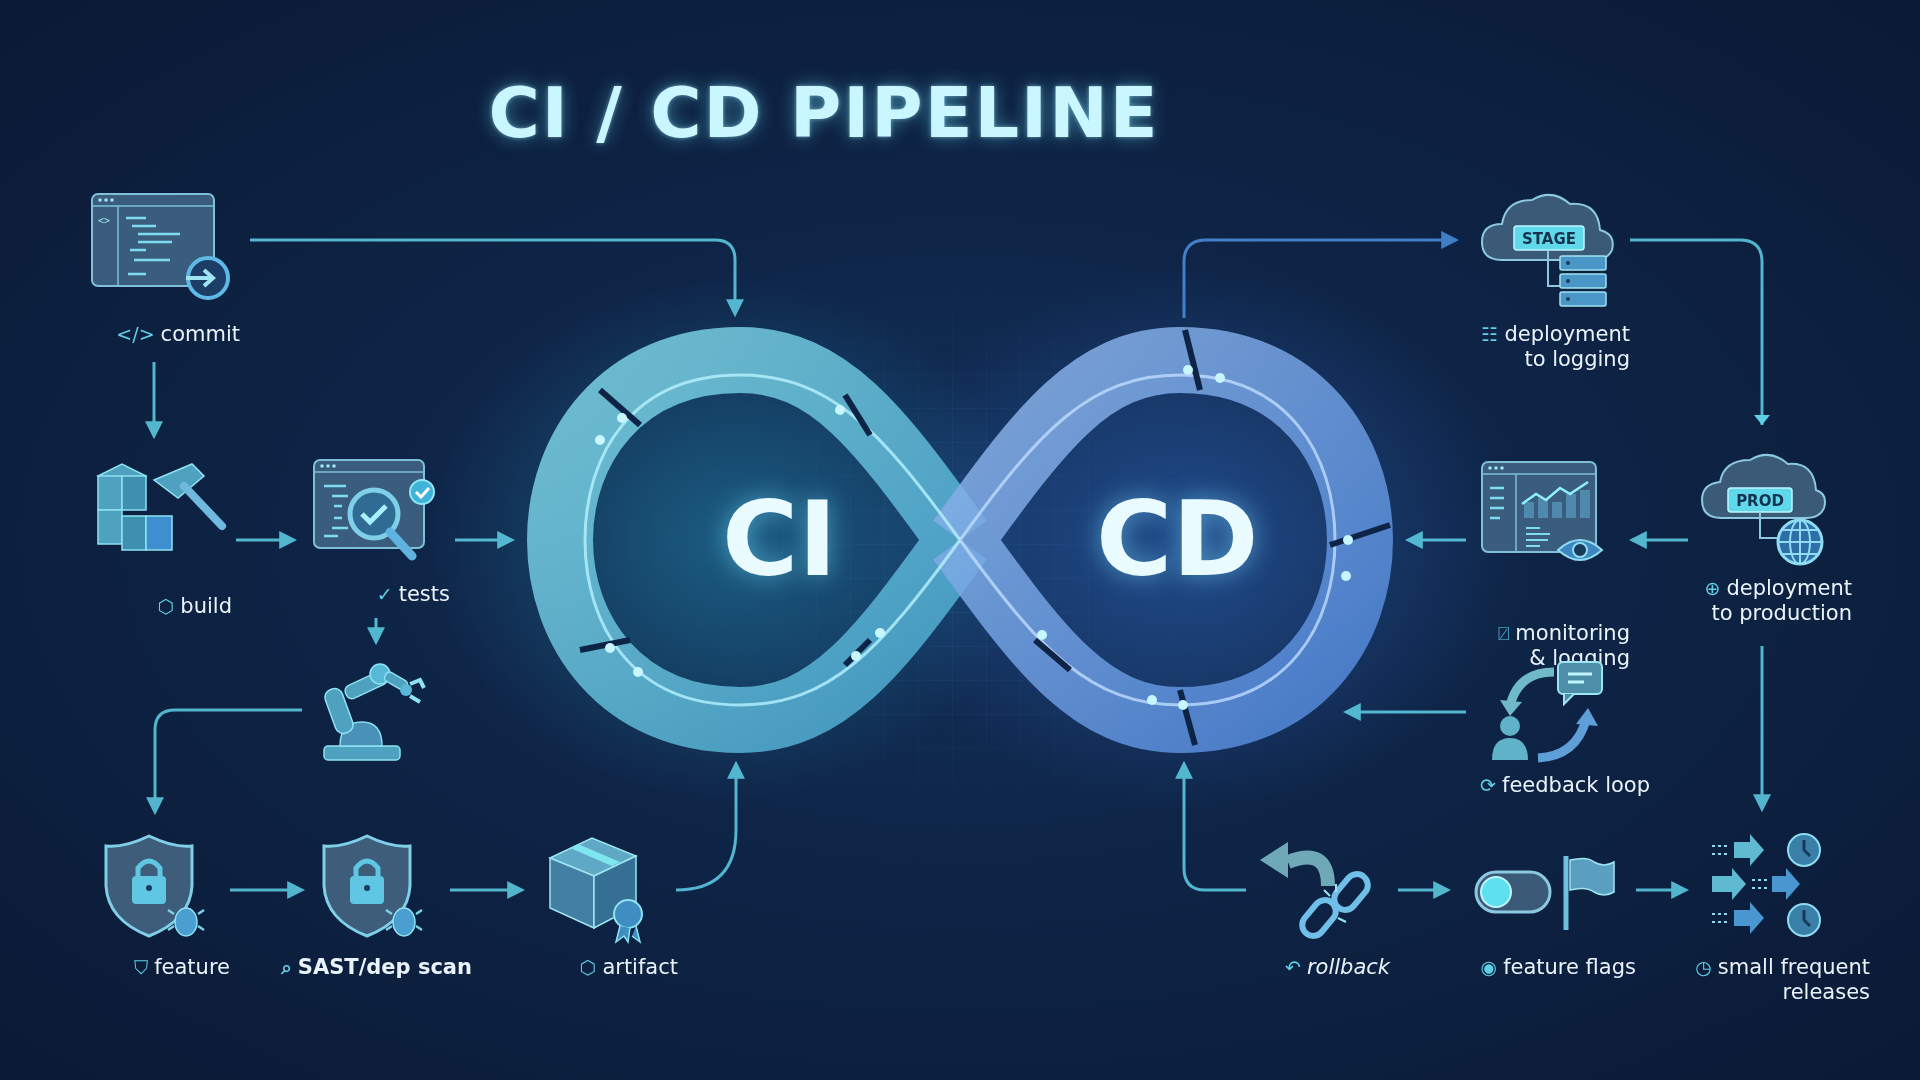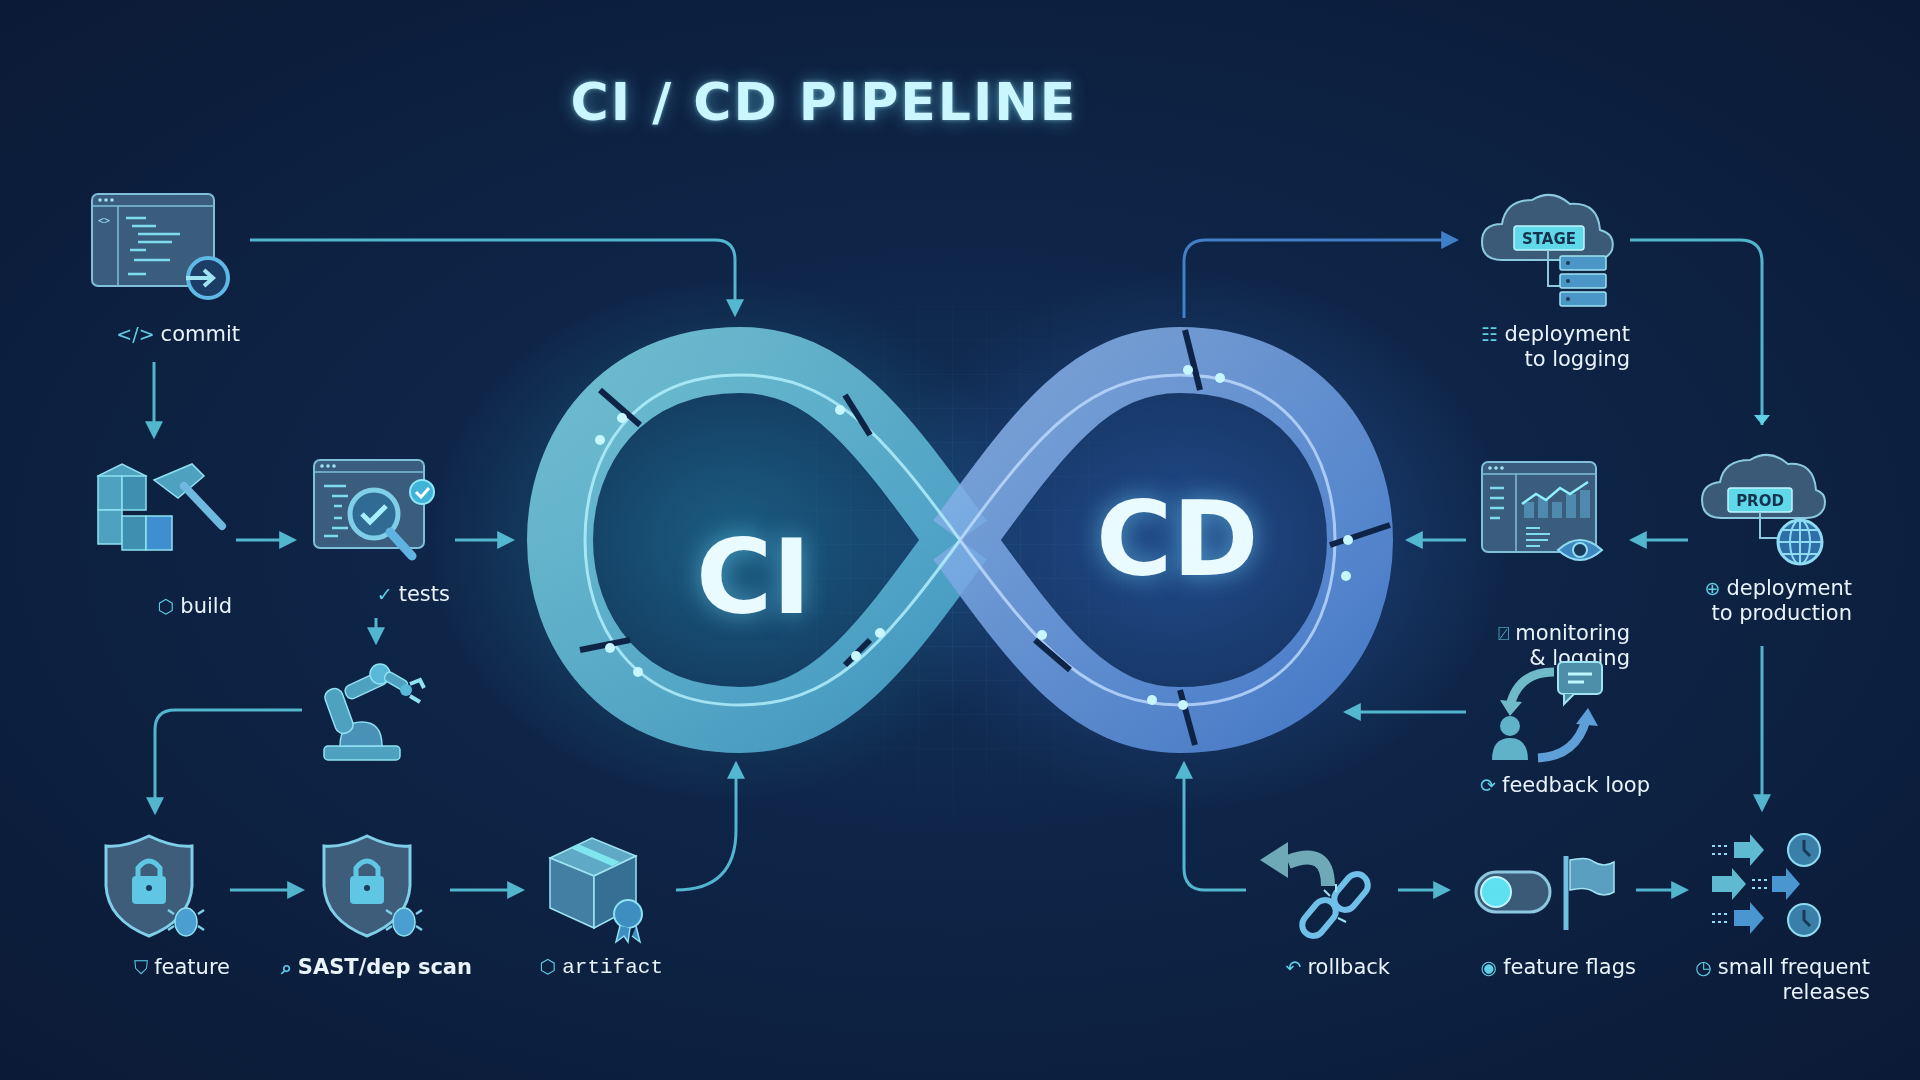--- a/index.html
+++ b/index.html
@@ -4,21 +4,21 @@
 <style>
   html, body { margin:0; padding:0; }
   body {
     width:1920px; height:1080px; overflow:hidden; position:relative;
     background: radial-gradient(ellipse at 50% 50%, #12305a 0%, #0e2446 45%, #0b1a36 100%);
     font-family: "DejaVu Sans", sans-serif;
     color:#e8f4fb;
   }
   .title {
     position:absolute; left:0; top:72px; width:1648px; text-align:center;
-    font-family:"DejaVu Sans", sans-serif; font-weight:bold; font-size:52px;
+    font-family:"DejaVu Sans", sans-serif; font-weight:bold; font-size:70px;
     letter-spacing:2px;
     color:#c9f6ff;
     text-shadow: 0 0 18px rgba(110,230,255,0.45), 0 0 4px rgba(180,245,255,0.5);
   }
   svg.layer { position:absolute; left:0; top:0; }
   .node { position:absolute; }
   .label {
     position:absolute; text-align:right; font-size:21px; line-height:25px;
     color:#eaf3fa; white-space:nowrap;
   }
@@ -105,21 +105,21 @@
       <circle cx="1188" cy="370" r="5"></circle>
     <circle cx="1220" cy="378" r="5"></circle>
       <circle cx="1348" cy="540" r="5"></circle>
     <circle cx="1346" cy="576" r="5"></circle>
       <circle cx="1152" cy="700" r="5"></circle>
     <circle cx="1183" cy="705" r="5"></circle>
       <circle cx="1042" cy="635" r="5"></circle>
   </g>
 </svg>
 
-<div class="big" style="left:696px; top:478px;margin-top:38px;">CI</div>
+<div class="big" style="left:722px; top:478px;">CI</div>
 <div class="big" style="left:1096px; top:478px;">CD</div>
 
 <div class="title">CI / CD PIPELINE</div>
 
 <svg class="layer" width="1920" height="1080">
   <g fill="none" stroke="#5fd0e6" stroke-width="3" opacity="0.85">
 
     <path d="M 250 240 L 715 240 Q 735 240 735 260 L 735 310" marker-end="url(#arrow)"></path>
 
     <path d="M 154 362 L 154 432" marker-end="url(#arrow)"></path>
@@ -283,21 +283,21 @@
 <div class="node" style="left:546px; top:832px; width:110px; height:112px;">
   <svg width="110" height="112">
     <polygon points="4,26 46,6 90,24 48,44" fill="#5fa9c6" stroke="#9fe4f2" stroke-width="1.5"></polygon>
     <polygon points="4,26 48,44 48,96 4,76" fill="#427fa2" stroke="#9fe4f2" stroke-width="1.5"></polygon>
     <polygon points="48,44 90,24 90,74 48,96" fill="#356f94" stroke="#9fe4f2" stroke-width="1.5"></polygon>
     <polygon points="24,16 66,34 74,30 32,12" fill="#7fe6f0"></polygon>
     <circle cx="82" cy="82" r="14" fill="#3e8ec2" stroke="#8ee2f2" stroke-width="2"></circle>
     <path d="M 74 94 L 70 110 L 78 104 L 82 110 L 84 96 M 90 94 L 94 110 L 86 104" fill="#3e8ec2" stroke="#8ee2f2" stroke-width="1.5"></path>
   </svg>
 </div>
-<div class="label" style="left:513px; top:955px; width:150px;font-family:Liberation Mono, monospace;">
+<div class="label" style="left:528px; top:955px; width:150px;">
   <span class="glyph">⬡</span><span>artifact</span>
 </div>
 
 <div class="node" style="left:1480px; top:186px; width:140px; height:125px;">
   <svg width="140" height="125">
     <path d="M 22 74 Q 2 74 2 56 Q 2 38 22 38 Q 26 14 52 14 Q 72 2 90 18 Q 118 16 120 44 Q 136 48 132 64 Q 128 74 112 74 z" fill="#3a5a78" stroke="#8cc8e0" stroke-width="2"></path>
     <rect x="34" y="40" width="70" height="24" rx="3" fill="#5fd8ea" stroke="#bff6ff" stroke-width="1.5"></rect>
     <text x="69" y="58" text-anchor="middle" font-size="15" font-weight="bold" fill="#15324e" font-family="DejaVu Sans, sans-serif">STAGE</text>
     <path d="M 68 64 L 68 100 L 80 100" stroke="#8cc8e0" stroke-width="2" fill="none"></path>
     <g fill="#4a96c6" stroke="#9fe4f2" stroke-width="1.5">
@@ -398,21 +398,21 @@
       <rect x="50" y="62" width="22" height="40" rx="11" transform="rotate(40 61 82)"></rect>
       <rect x="82" y="36" width="22" height="40" rx="11" transform="rotate(40 93 56)"></rect>
     </g>
     <g stroke="#9fe4f2" stroke-width="2">
         <line x1="72" y1="60" x2="66" y2="54"></line>
         <line x1="80" y1="82" x2="88" y2="86"></line>
         <line x1="78" y1="56" x2="78" y2="48"></line>
       </g>
   </svg>
 </div>
-<div class="label" style="left:1240px; top:955px; width:150px;">
+<div class="label" style="left:1240px; top:955px; width:150px;font-style:italic;">
   <span class="glyph">↶</span><span>rollback</span>
 </div>
 
 <div class="node" style="left:1474px; top:852px; width:150px; height:80px;">
   <svg width="150" height="80">
     <rect x="2" y="20" width="74" height="40" rx="20" fill="#3a5a78" stroke="#8cc8e0" stroke-width="3"></rect>
     <circle cx="22" cy="40" r="15" fill="#5fe0f0" stroke="#bff6ff" stroke-width="2"></circle>
     <line x1="92" y1="4" x2="92" y2="78" stroke="#6fbfe0" stroke-width="5"></line>
     <path d="M 96 8 Q 114 4 120 10 Q 130 16 140 10 L 140 40 Q 130 46 120 40 Q 112 34 96 38 z" fill="#5a9fc0" stroke="#9fe4f2" stroke-width="1.5"></path>
   </svg>

